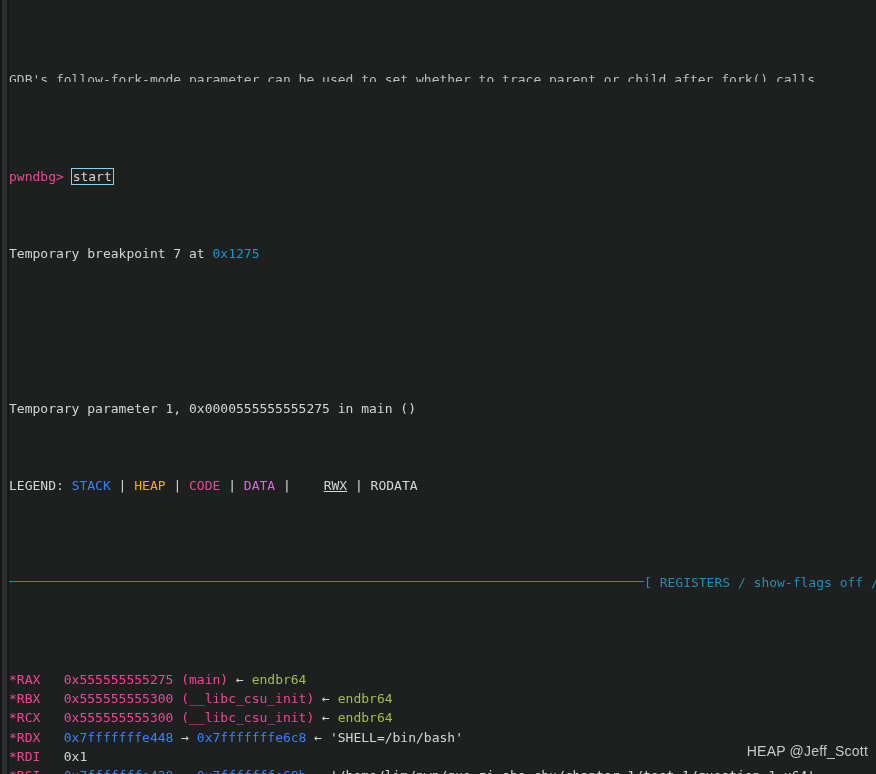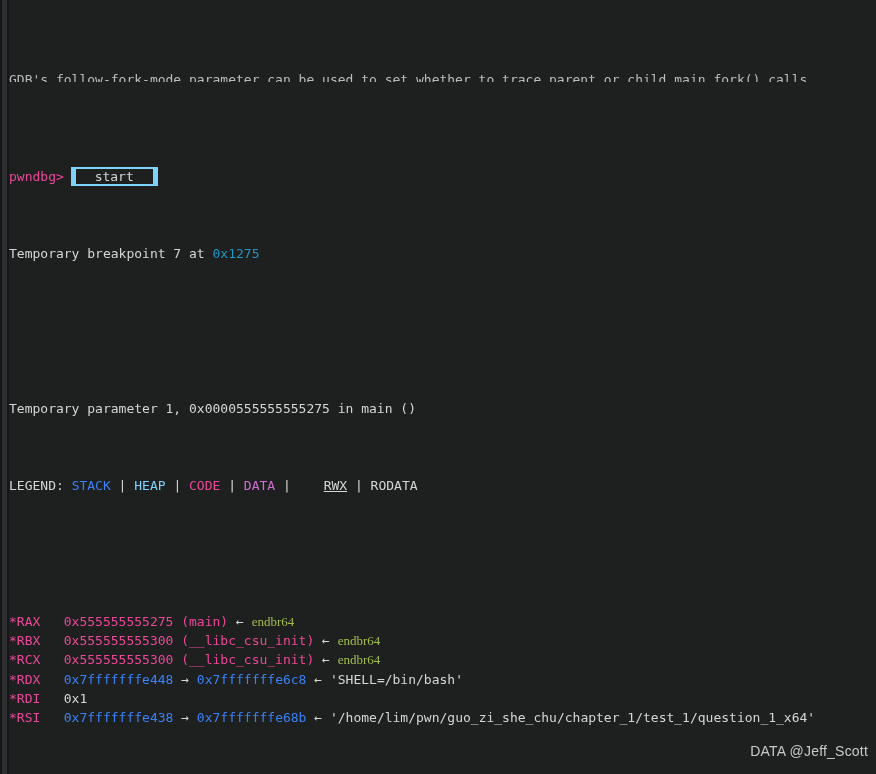--- a/index.html
+++ b/index.html
@@ -31,32 +31,32 @@
     position:absolute;left:9px;top:0;width:867px;height:774px;
     padding:0;
     white-space:pre;
   }
   .row{height:19.35px;white-space:pre;overflow:hidden;}
 
   
   .c-white   {color:#d6d6d6;}
   .c-grey    {color:#bcbcbc;}
   .c-red     {color:#ec4899;}
-  .c-green   {color:#a3be4c;font-family:Liberation Serif, serif;}
+  .c-green   {color:#a3be4c;}
   .c-yellow  {color:#3b82f6;}
   .c-blue    {color:#1f97c4;}
-  .c-cyan2   {color:#7dd3fc;}
+  .c-cyan2   {color:#eab308;}
   .c-magenta {color:#d16ed1;}
   .c-teal    {color:#1e8fb8;}
   .und{text-decoration:underline;margin-left:25px;}
 
   
   .boxed{
-    border:5px solid #7dd3fc;
-    padding:0 19px;
+    border:1px solid #7dd3fc;
+    padding:0 1px;
     margin:0 -1px;
   }
   
   .sep{
     color:#1e8fb8;
     white-space:pre;
     height:19.35px;
     overflow:hidden;
   }
   .rule{
@@ -90,34 +90,35 @@
 
 <div id="term">
 
   <div id="gutter">
     <div id="gutter-thumb"></div>
   </div>
 
   <div id="screen">
 
     
-    <div class="row clipped-top"><span class="c-grey">GDB's follow-fork-mode parameter can be used to set whether to trace parent or child main fork() calls</span></div>
+    <div class="row clipped-top"><span class="c-grey">GDB's follow-fork-mode parameter can be used to set whether to trace parent or child after fork() calls</span></div>
 
     
     <div class="row"><span class="c-red">pwndbg&gt;</span><span class="c-white"> </span><span class="boxed c-white">start</span></div>
 
     <div class="row"><span class="c-white">Temporary breakpoint 7 at </span><span class="c-blue">0x1275</span></div>
 
     <div class="row">&nbsp;</div>
 
     <div class="row"><span class="c-white">Temporary parameter 1, 0x0000555555555275 in main ()</span></div>
 
     <div class="row"><span class="c-white">LEGEND: </span><span class="c-yellow">STACK</span><span class="c-white"> | </span><span class="c-cyan2">HEAP</span><span class="c-white"> | </span><span class="c-red">CODE</span><span class="c-white"> | </span><span class="c-magenta">DATA</span><span class="c-white"> | </span><span class="c-white und">RWX</span><span class="c-white"> | </span><span class="c-white">RODATA</span></div>
 
     
+    <div class="row sep"><span class="rule" style="width:635px"></span><span class="c-teal">[ REGISTERS / show-flags off /</span></div>
 
     
     <div id="reg-rows"><div class="row"><span><span class="c-red">*RAX   </span><span class="c-red">0x555555555275</span><span class="c-red"> (main)</span><span class="c-white"> ← </span><span class="c-green">endbr64</span></span></div><div class="row"><span><span class="c-red">*RBX   </span><span class="c-red">0x555555555300</span><span class="c-red"> (__libc_csu_init)</span><span class="c-white"> ← </span><span class="c-green">endbr64</span></span></div><div class="row"><span><span class="c-red">*RCX   </span><span class="c-red">0x555555555300</span><span class="c-red"> (__libc_csu_init)</span><span class="c-white"> ← </span><span class="c-green">endbr64</span></span></div><div class="row"><span><span class="c-red">*RDX   </span><span class="c-yellow">0x7fffffffe448</span><span class="c-white"> → </span><span class="c-yellow">0x7fffffffe6c8</span><span class="c-white"> ← </span><span class="c-white">'SHELL=/bin/bash'</span></span></div><div class="row"><span><span class="c-red">*RDI   </span><span class="c-white">0x1</span></span></div><div class="row"><span><span class="c-red">*RSI   </span><span class="c-yellow">0x7fffffffe438</span><span class="c-white"> → </span><span class="c-yellow">0x7fffffffe68b</span><span class="c-white"> ← </span><span class="c-white">'/home/lim/pwn/guo_zi_she_chu/chapter_1/test_1/question_1_x64'</span></span></div></div>
 
     
     
 
     
 
     
@@ -132,14 +133,14 @@
 
     
     
 
     
 
     
 
   </div>
 
-  <div id="watermark">DATA @Jeff_Scott</div>
+  <div id="watermark">HEAP @Jeff_Scott</div>
 </div>
 
 </body></html>

